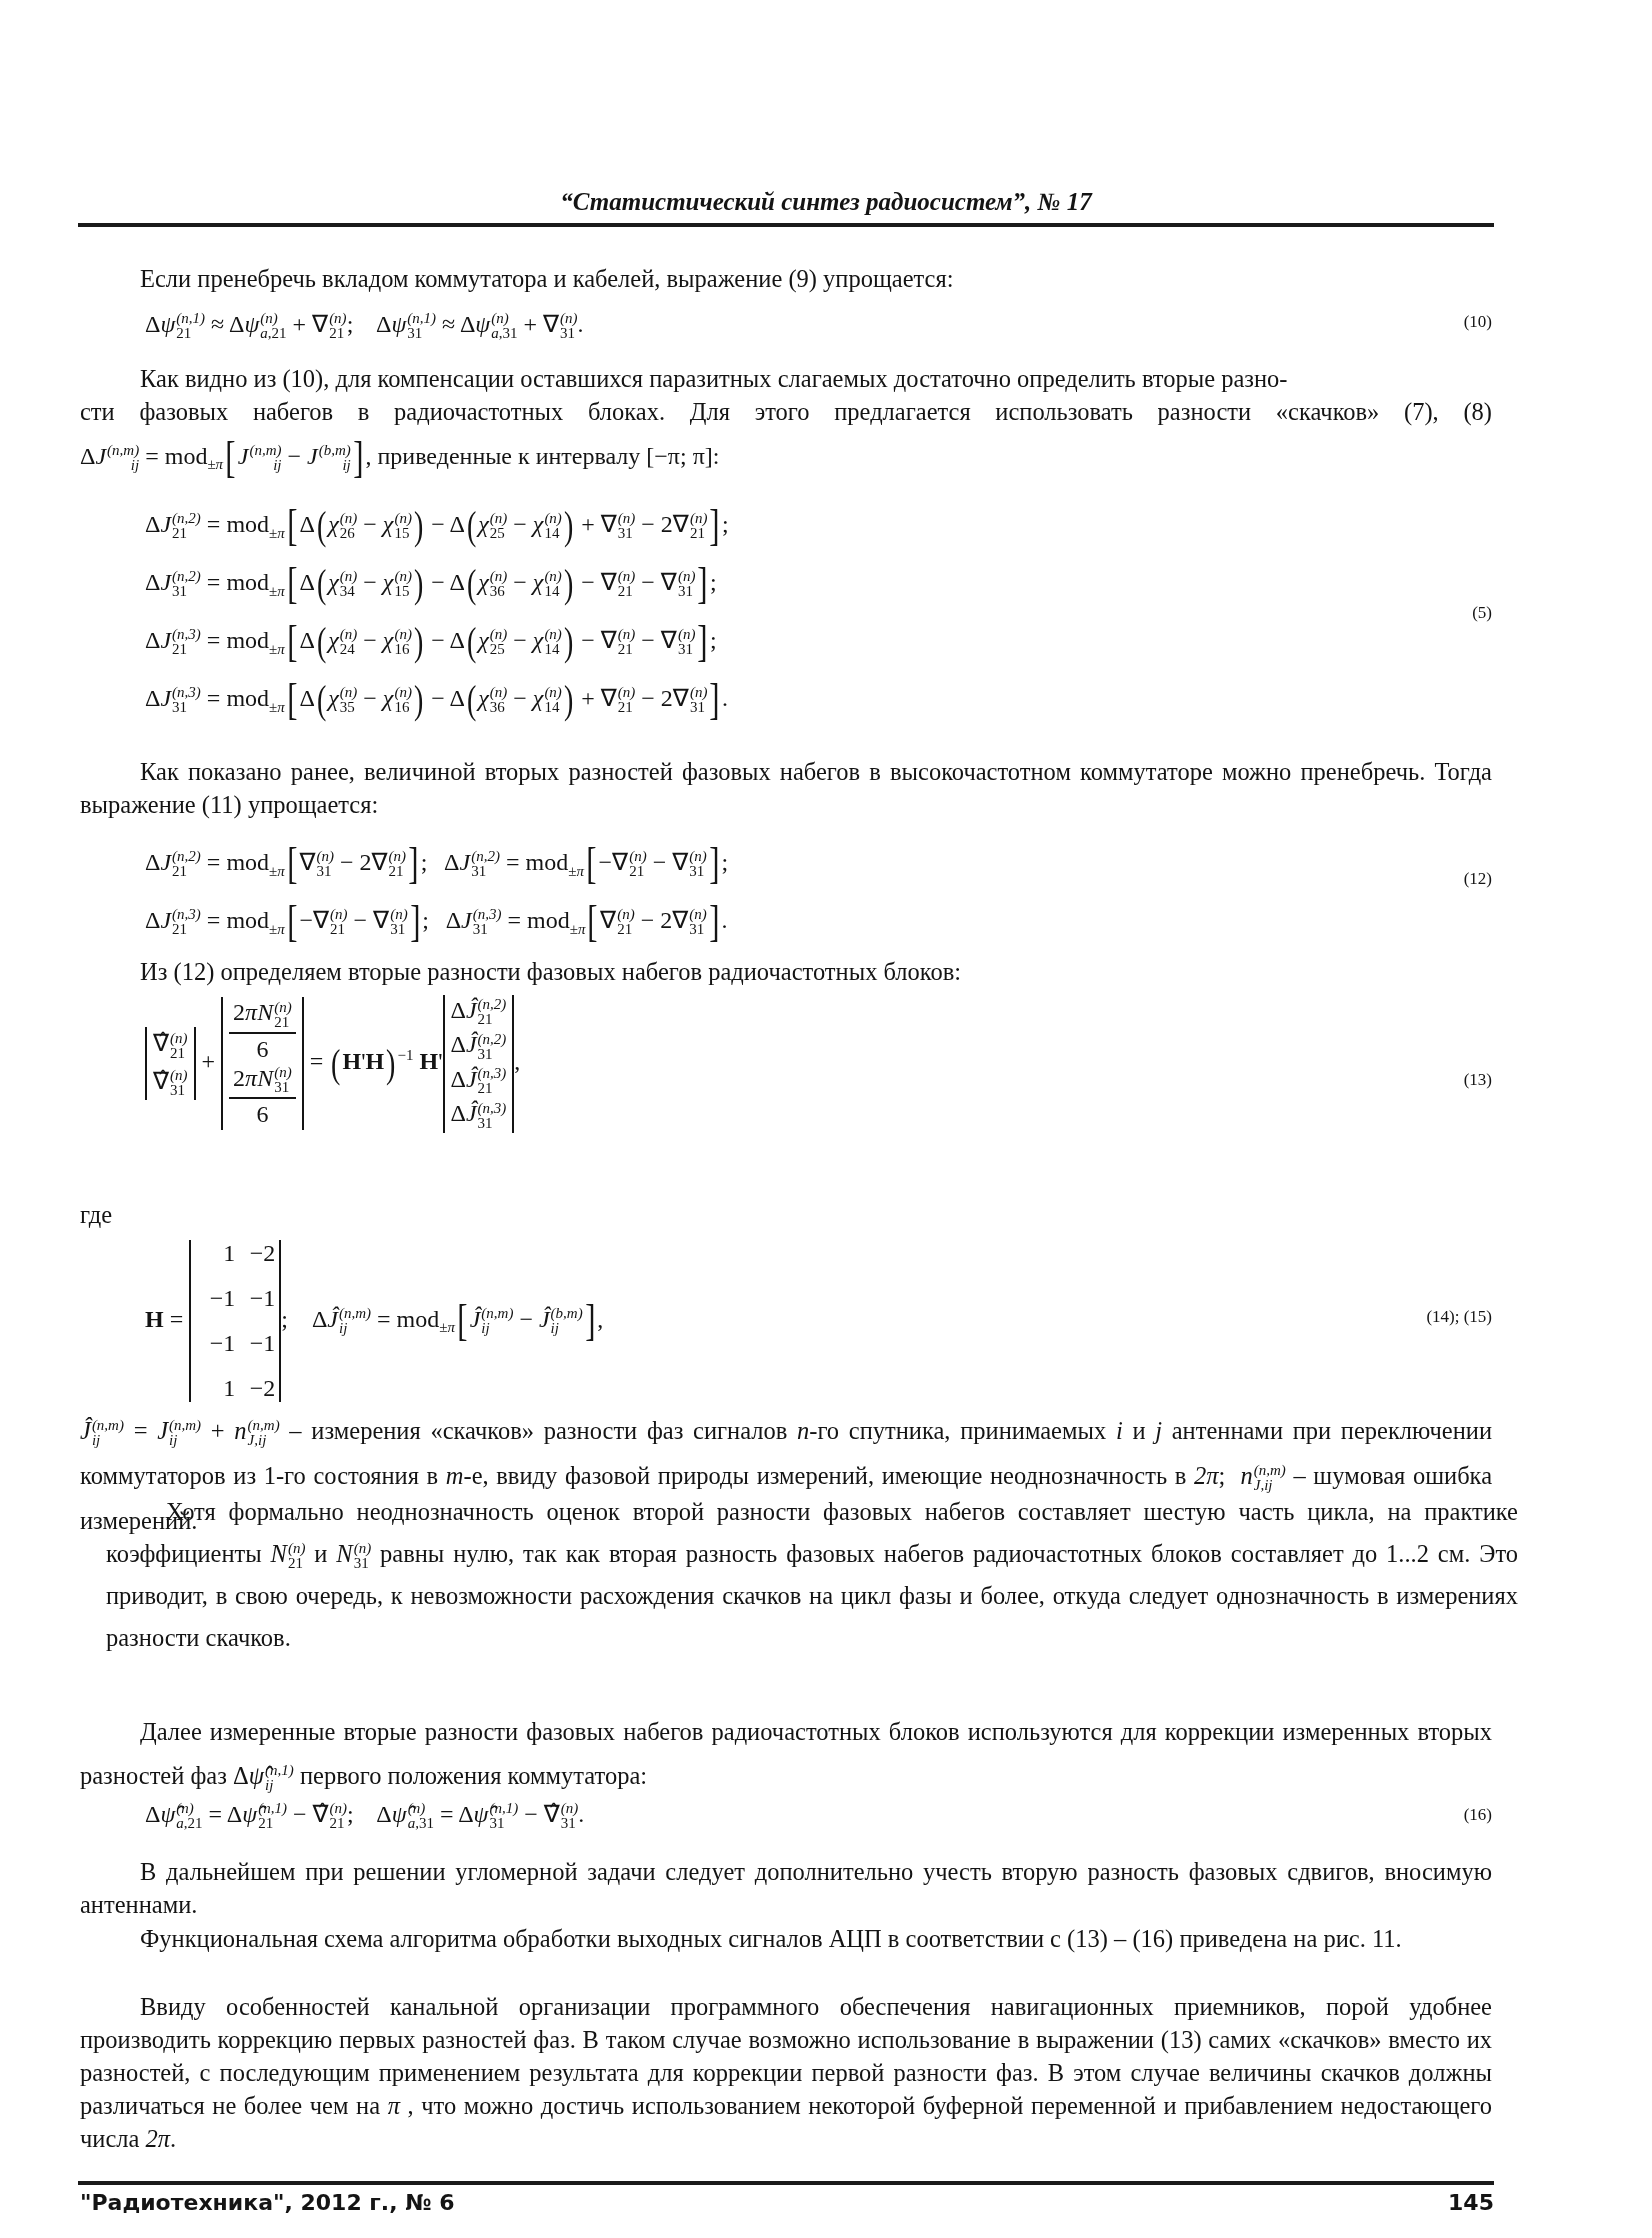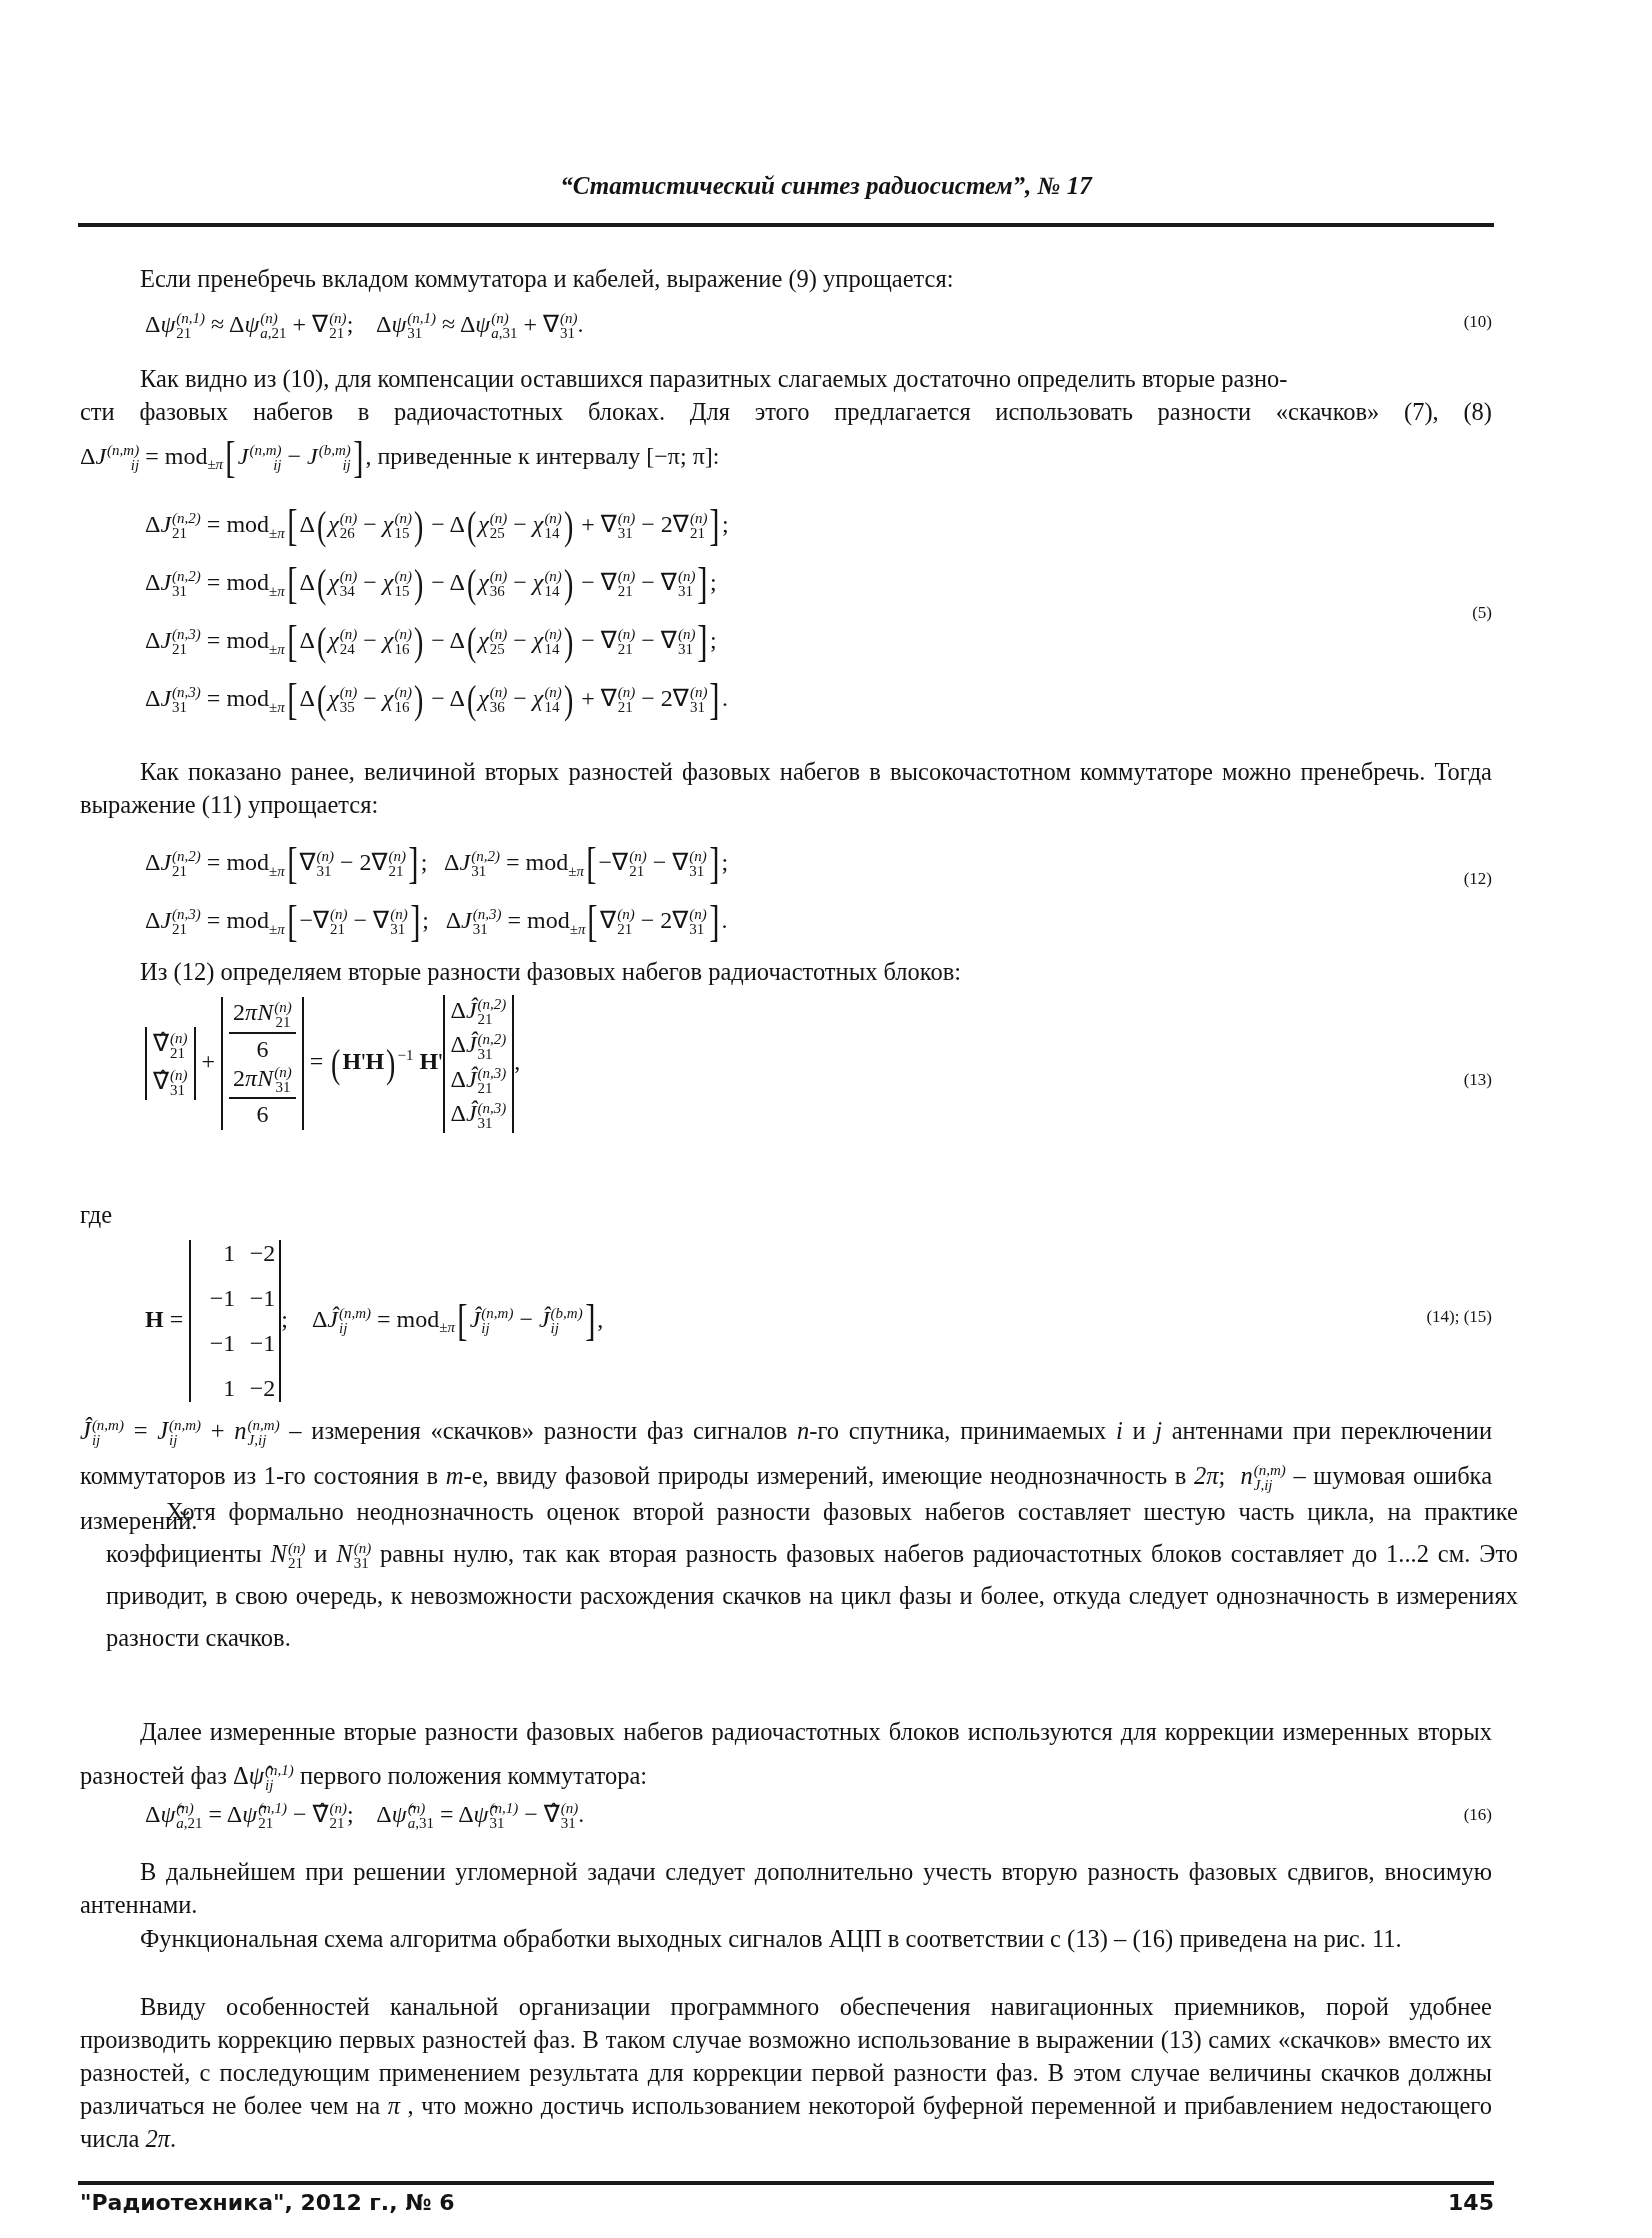--- a/index.html
+++ b/index.html
@@ -1,32 +1,32 @@
 <!DOCTYPE html>
 <html><head>
 <meta charset="utf-8">
 <style>
   html, body { margin: 0; padding: 0; background: #ffffff; }
   body { width: 1652px; height: 2238px; position: relative; overflow: hidden;
          font-family: "Liberation Serif", serif; color: #141414; }
   .abs { position: absolute; }
-  .header-title { left: 0; width: 1652px; top: 172px; text-align: center;
+  .header-title { left: 0; width: 1652px; top: 188px; text-align: center;
     font-style: italic; font-weight: bold; font-size: 25px; }
   .rule { left: 78px; width: 1416px; height: 4px; background: #1a1a1a; }
   .p { left: 80px; width: 1412px; font-size: 24.5px; line-height: 33px; text-align: justify; }
   .p .ind { display: inline-block; width: 60px; }
   .eq { font-size: 24px; white-space: nowrap; }
   .eqnum { right: 160px; font-size: 17px; text-align: right; }
   .m i { font-style: italic; }
   sub, sup { font-size: 15px; line-height: 0; }
   .ss { display: inline-flex; flex-direction: column; vertical-align: middle; line-height: 15px; font-size: 15px; margin-left: 1px; }
   .ss .u { font-style: italic; }
   .br { display: inline-block; font-size: 44px; line-height: 40px; vertical-align: middle; transform: scaleX(0.7); }
   .pr { display: inline-block; font-size: 40px; line-height: 36px; vertical-align: middle; transform: scaleX(0.7); }
-  .frac { display: inline-flex; flex-direction: column; align-items: center; vertical-align: middle; text-align: center; }
+  .frac { display: inline-flex; flex-direction: column; align-items: center; vertical-align: middle; }
   .frac .num { border-bottom: 2px solid #141414; padding: 0 4px 2px; }
   .frac .den { padding-top: 2px; }
   .footer-left { left: 80px; top: 2190px; font-family: "DejaVu Sans", sans-serif; font-weight: bold; font-size: 22px; }
   .footer-right { right: 158px; top: 2190px; font-family: "DejaVu Sans", sans-serif; font-weight: bold; font-size: 22px; }
   .mat { display: inline-grid; grid-template-columns: 40px 40px; vertical-align: middle; border-left: 2px solid #141414; border-right: 2px solid #141414; padding: 0 4px; row-gap: 18px; font-size: 24px; }
   .mat span { text-align: right; }
   .col { display: inline-flex; flex-direction: column; vertical-align: middle; border-left: 2px solid #141414; border-right: 2px solid #141414; padding: 2px 6px; gap: 4px; }
 </style>
 </head>
 <body>

